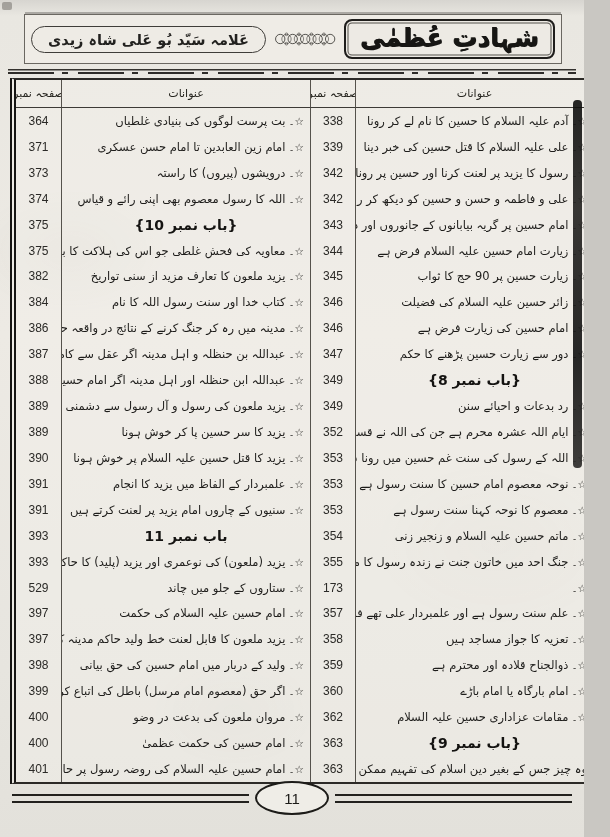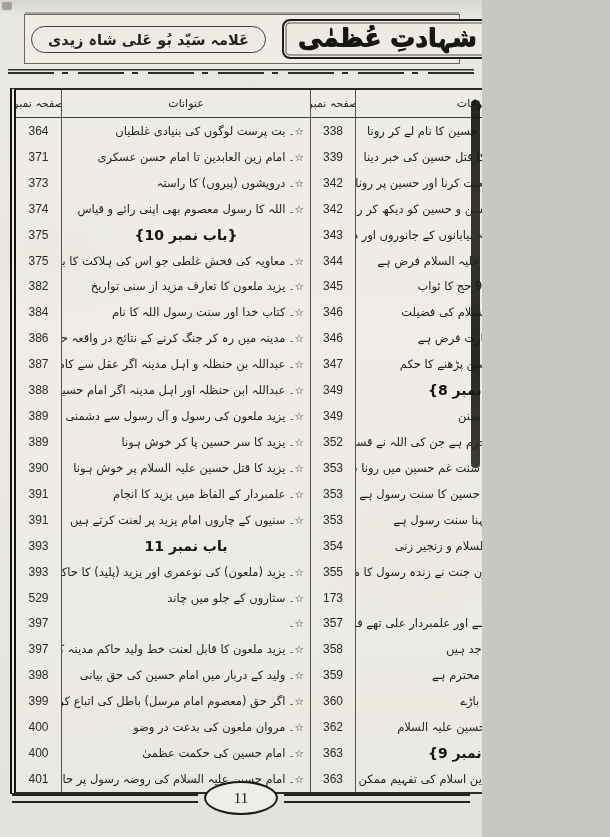--- a/index.html
+++ b/index.html
@@ -1,17 +1,17 @@
 <!DOCTYPE html>
 <html lang="ur"><head>
 <meta charset="utf-8">
 <style>
   html,body{margin:0;padding:0;}
   body{width:610px;height:837px;background:#c9c7c2;font-family:"DejaVu Sans",sans-serif;}
-  .page{position:relative;width:482px;height:837px;overflow:hidden;
+  .page{position:relative;width:584px;height:837px;overflow:hidden;
     background:linear-gradient(180deg,#d7d5d0 0,#e9e7e1 16px,#edeae4 40%,#e7e5df 80%,#e3e1db 100%);}
   .page::before{content:"";position:absolute;inset:0;pointer-events:none;opacity:.5;
     background:
       radial-gradient(140px 90px at 12% 30%, rgba(120,115,105,.10), transparent 70%),
       radial-gradient(180px 120px at 85% 65%, rgba(120,115,105,.08), transparent 70%),
       radial-gradient(120px 80px at 40% 85%, rgba(120,115,105,.08), transparent 70%);}
 
   
   .header-strip{position:absolute;top:14px;left:24px;right:22px;height:50px;
     border:1px solid #6a6761;background:#efece6;display:flex;align-items:center;
@@ -26,41 +26,41 @@
   .book-title{font-size:25px;font-weight:bold;color:#171614;direction:rtl;
     text-shadow:0.6px 0.6px 0 #171614, -0.4px 0.4px 0 #44423e;letter-spacing:1px;}
 
   
   .deco-rule{position:absolute;top:69px;left:8px;right:8px;height:5px;
     background:
      linear-gradient(#34322f,#34322f) 0 0/100% 1.5px no-repeat,
      repeating-linear-gradient(90deg,#2e2c29 0 46px,transparent 46px 54px,#2e2c29 54px 60px,transparent 60px 70px) 0 3px/100% 2.5px no-repeat;}
 
   
-  .toc-table{position:absolute;top:88px;left:10px;width:585px;height:706px;box-sizing:border-box;
+  .toc-table{position:absolute;top:78px;left:10px;width:585px;height:706px;box-sizing:border-box;
     border:2px solid #2c2a27;border-left:6px double #161513;background:rgba(246,244,238,.35);
     display:grid;grid-template-columns:46px 249px 45px 1fr;grid-template-rows:28px 1fr;}
   .hcell{display:flex;align-items:center;justify-content:center;border-bottom:1.5px solid #3c3a36;
     font-size:11px;color:#26251f;direction:rtl;white-space:nowrap;overflow:hidden;}
   .sep{border-right:1px solid #55524c;}
   .col{display:flex;flex-direction:column;min-width:0;}
   .pcell{flex:1;display:flex;align-items:center;justify-content:center;
     font-family:Liberation Sans, sans-serif;font-size:12px;color:#2b2a27;}
   .tcell{flex:1;display:flex;align-items:center;direction:rtl;padding:0 6px 0 2px;
     font-size:11.5px;color:#1e1d1b;white-space:nowrap;overflow:hidden;min-width:0;}
   .tcell .star{font-size:10.5px;margin-inline-end:3px;color:#2b2a27;flex:0 0 auto;}
   .tcell.chapter{justify-content:center;font-weight:bold;font-size:14px;letter-spacing:1px;
     color:#141311;padding:0 4px;}
 
   
   .footer{position:absolute;left:12px;right:12px;bottom:22px;display:flex;align-items:center;}
   .footer-line{flex:1;height:5px;border-top:2px solid #22211e;border-bottom:2px solid #22211e;}
   .page-oval{width:70px;height:30px;border:2px solid #1c1b18;border-radius:50%;
     margin:0 6px;display:flex;align-items:center;justify-content:center;background:#efede7;flex:0 0 auto;}
-  .page-num{font-size:15px;color:#1c1b18;font-family:Liberation Serif, serif;}
+  .page-num{font-size:15px;color:#1c1b18;font-family:Liberation Sans, sans-serif;}
 
   
   .gutter-shadow{position:absolute;right:2px;top:100px;width:9px;height:368px;
     background:linear-gradient(180deg,#0e0e0d,#232220 30%,#111 70%,#2a2927);border-radius:4px;opacity:.9;}
   .corner-mark{position:absolute;left:2px;top:2px;width:10px;height:8px;background:#7d7a74;
     border-radius:2px;opacity:.6;}
 </style>
 </head>
 <body>
 
@@ -201,20 +201,21 @@
         <div class="tcell">
           <span class="star">☆۔</span>
           <span>یزید (ملعون) کی نوعمری اور یزید (پلید) کا حاکم بنے</span>
         </div>
         <div class="tcell">
           <span class="star">☆۔</span>
           <span>ستاروں کے جلو میں چاند</span>
         </div>
         <div class="tcell">
           <span class="star">☆۔</span>
+          <span>امام حسین علیہ السلام کی حکمت</span>
         </div>
         <div class="tcell">
           <span class="star">☆۔</span>
           <span>یزید ملعون کا قابل لعنت خط ولید حاکم مدینہ کی طرف</span>
         </div>
         <div class="tcell">
           <span class="star">☆۔</span>
           <span>ولید کے دربار میں امام حسین کی حق بیانی</span>
         </div>
         <div class="tcell">

